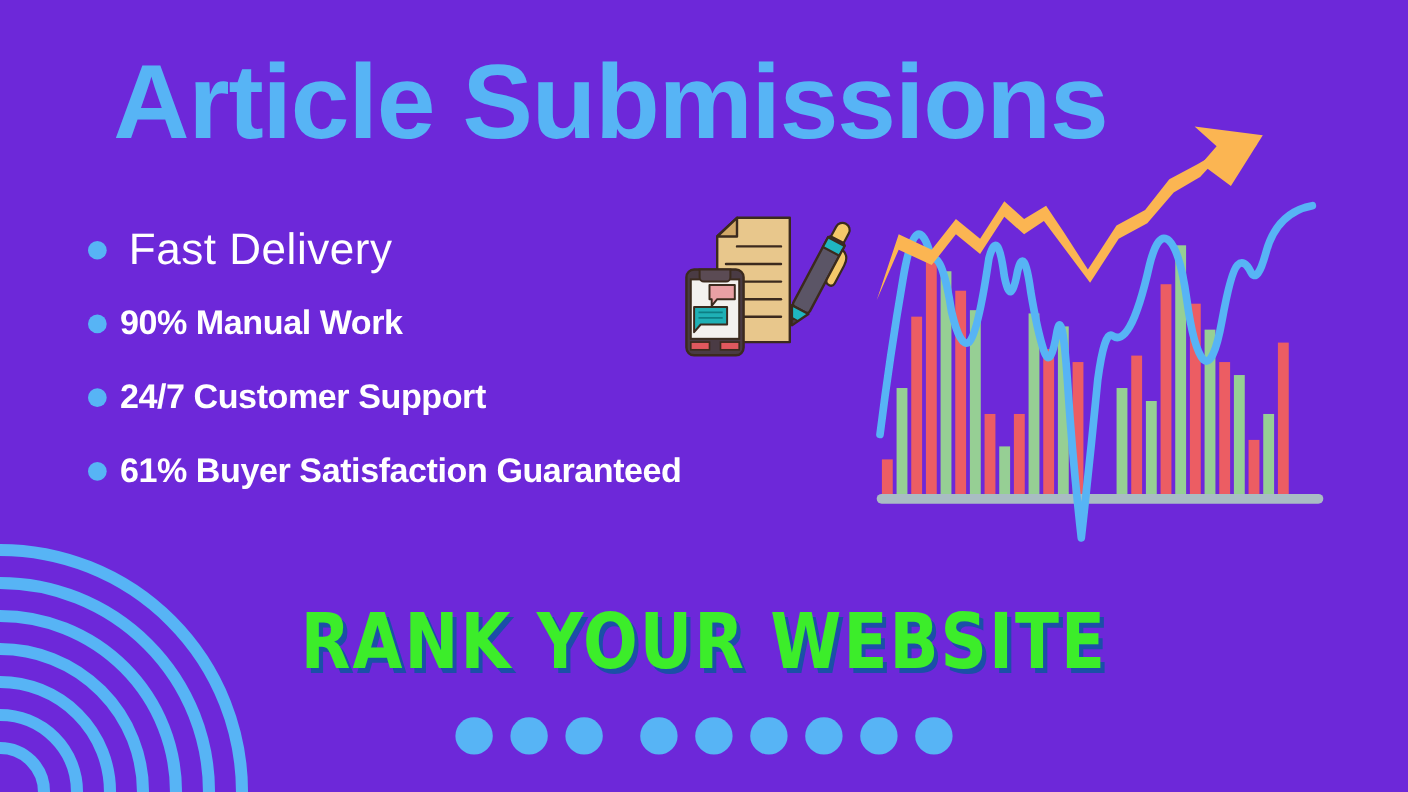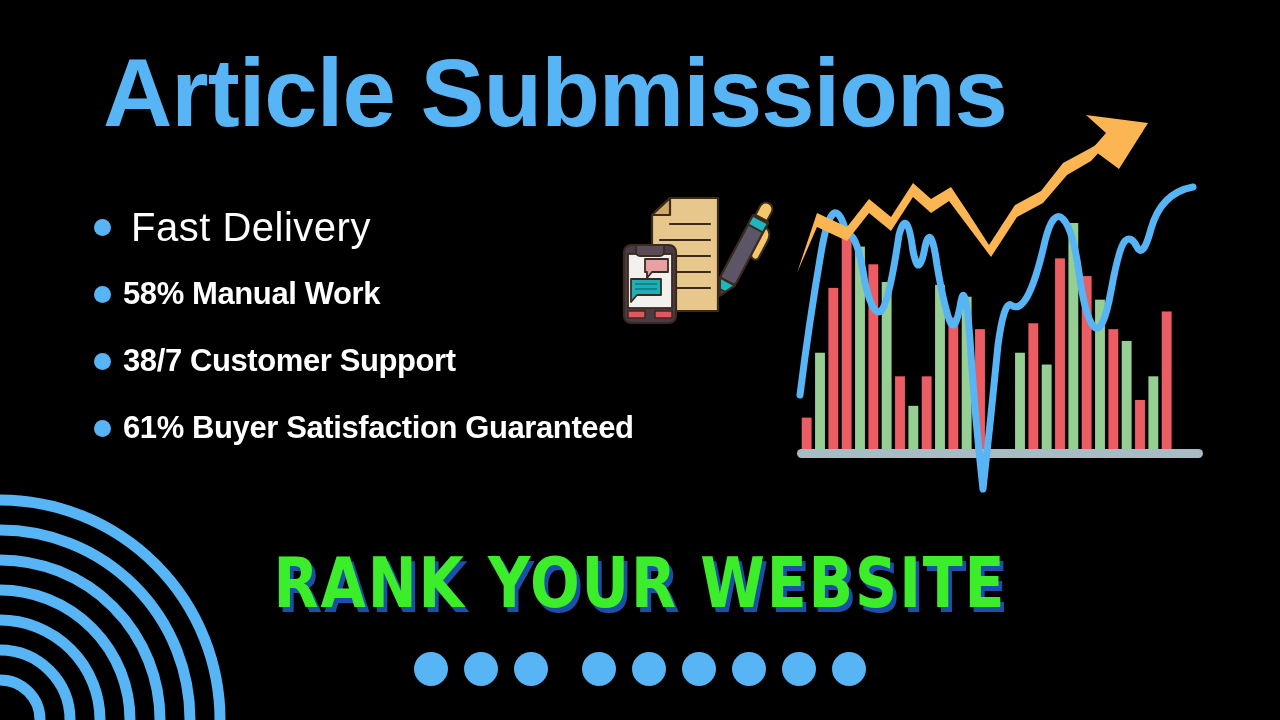--- a/index.html
+++ b/index.html
@@ -4,21 +4,21 @@
 <style>
   html, body {
     margin: 0;
     padding: 0;
     background: #0f1b22;
   }
   #canvas {
     position: relative;
     width: 1280px;
     height: 720px;
-    background: #000000;
+    background: #6d28d9;
     overflow: hidden;
     font-family: "Liberation Sans", sans-serif;
   }
 
   
   #arcs {
     position: absolute;
     left: 0;
     bottom: 0;
     width: 300px;
@@ -35,21 +35,21 @@
     font-weight: 700;
     letter-spacing: -1px;
     color: #57b4f5;
     line-height: 1.1;
     white-space: nowrap;
   }
 
   
   #bullets {
     position: absolute;
-    left: 94px;
+    left: 80px;
     top: 205px;
     width: 700px;
   }
   .bullet-row {
     display: flex;
     align-items: center;
     margin-bottom: 16px;
   }
   .bullet-dot {
     width: 17px;
@@ -151,25 +151,25 @@
 
   <div id="title">Article Submissions</div>
 
   <div id="bullets">
     <div class="bullet-row lead">
       <span class="bullet-dot"></span>
       <span class="bullet-label">Fast Delivery</span>
     </div>
     <div class="bullet-row strong">
       <span class="bullet-dot"></span>
-      <span class="bullet-label">58% Manual Work</span>
+      <span class="bullet-label">90% Manual Work</span>
     </div>
     <div class="bullet-row strong">
       <span class="bullet-dot"></span>
-      <span class="bullet-label">38/7 Customer Support</span>
+      <span class="bullet-label">24/7 Customer Support</span>
     </div>
     <div class="bullet-row strong">
       <span class="bullet-dot"></span>
       <span class="bullet-label">61% Buyer Satisfaction Guaranteed</span>
     </div>
   </div>
 
   <svg id="doc-icon" viewBox="0 0 165 145">
 
     <g>

